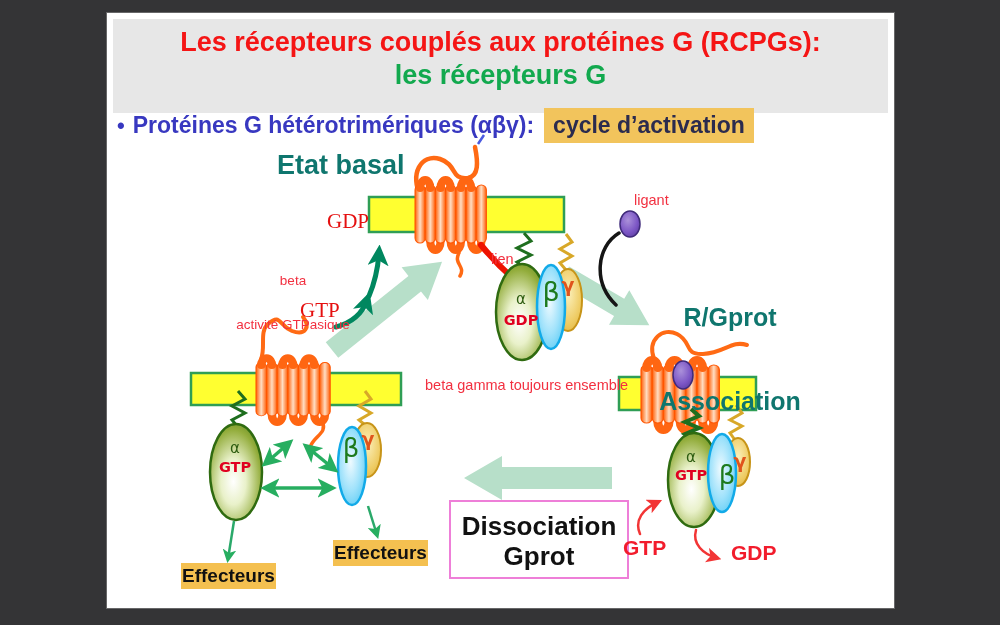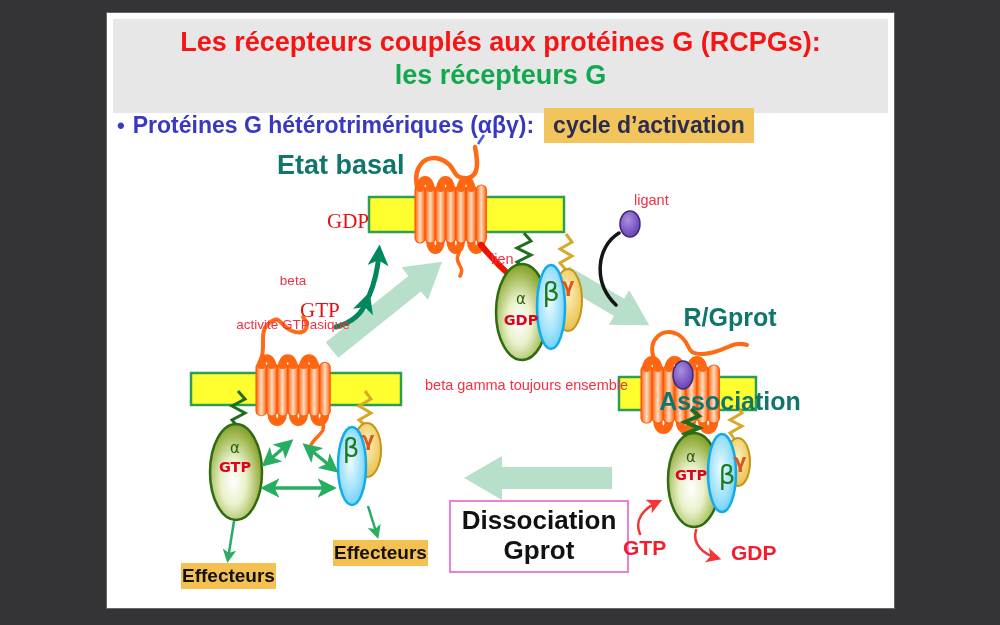--- a/index.html
+++ b/index.html
@@ -33,21 +33,21 @@
   .redlbl{color:#f23040;font-weight:400;}
   .serifred{font-family:"Liberation Serif",serif;color:#e51010;font-weight:400;}
   .comicred{font-weight:700;color:#f21c2c;}
   .effbox{
     position:absolute;background:#f4c050;color:#111;
     font-weight:700;font-size:19px;padding:2px 1px;
   }
   .dissbox{
     position:absolute;left:342px;top:487px;width:176px;height:66px;
     border:2px solid #ee7fd8;background:#fff;text-align:center;
-    font-size:26px;font-weight:700;color:#111;line-height:30px;padding-top:3px;
+    font-size:26px;font-weight:700;color:#111;line-height:30px;padding-top:9px;
   }
   .ctr{text-align:center;}
   svg text{font-family:"DejaVu Sans",sans-serif;}
 </style>
 </head>
 <body>
 
 <div class="slide">
 
   <div class="titleband">

